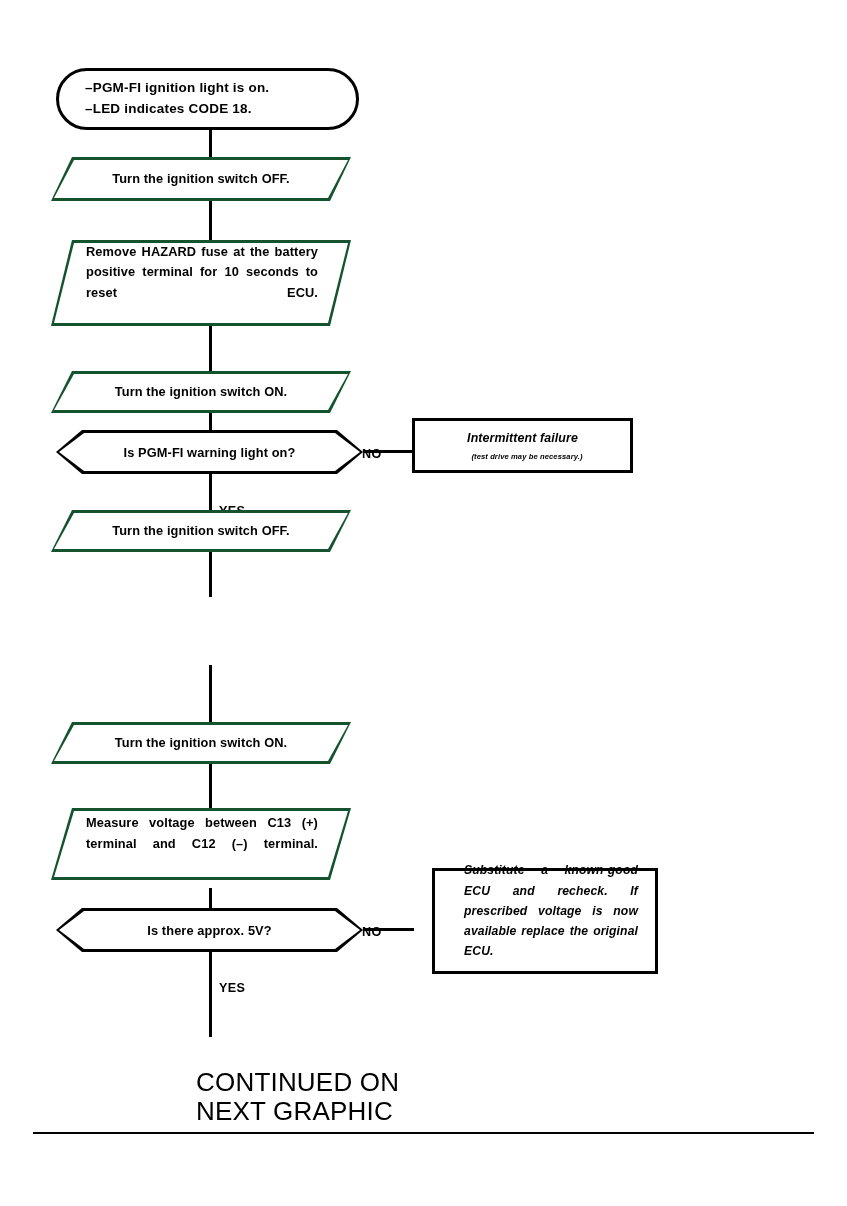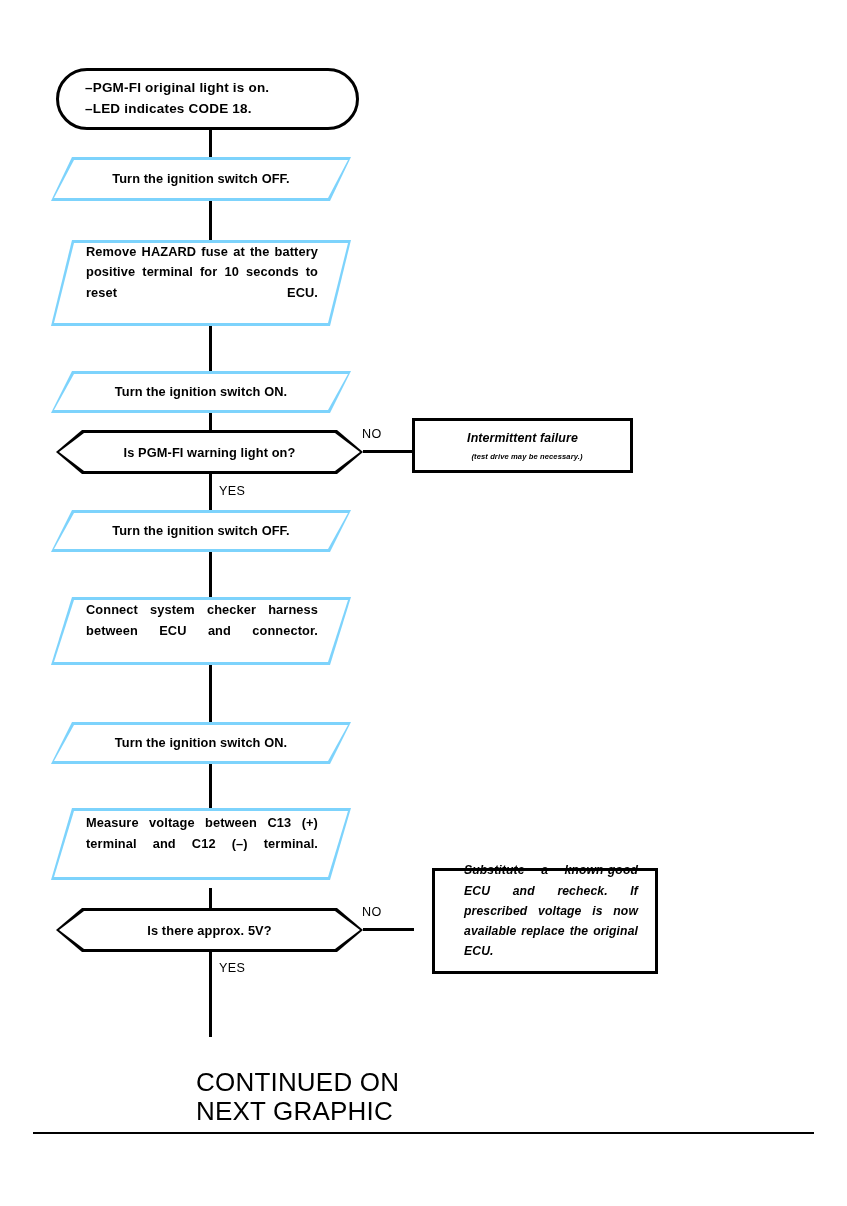--- a/index.html
+++ b/index.html
@@ -37,21 +37,21 @@
   .terminal .txt {
     padding-left: 26px;
     font-size: 13.5px;
     font-weight: bold;
     line-height: 1.55;
     letter-spacing: .2px;
   }
 
   
   .process {
-    background: #7dd3fc;
+    background: #14532d;
     -webkit-clip-path: polygon(21px 0, 100% 0, calc(100% - 21px) 100%, 0 100%);
     clip-path: polygon(21px 0, 100% 0, calc(100% - 21px) 100%, 0 100%);
     display: block;
   }
   .process .inner {
     position: absolute;
     left: 3px; top: 3px; right: 3px; bottom: 3px;
     background: #fff;
     -webkit-clip-path: polygon(20px 0, 100% 0, calc(100% - 20px) 100%, 0 100%);
     clip-path: polygon(20px 0, 100% 0, calc(100% - 20px) 100%, 0 100%);
@@ -141,22 +141,23 @@
   .hline {
     position: absolute;
     height: 3px;
     background: #000;
   }
 
   
   .blabel {
     position: absolute;
     font-size: 12.6px;
-    font-weight: normal;
+    font-weight: bold;
     letter-spacing: .4px;
+    margin-top: 20px;
   }
 
   
   .footer-text {
     position: absolute;
     font-size: 26px;
     line-height: 1.12;
     letter-spacing: .2px;
     font-family: "Liberation Sans", sans-serif;
     font-weight: 400;
@@ -168,21 +169,21 @@
     background: #000;
   }
 </style>
 </head>
 <body>
 
 <div id="page">
 
   <div class="node terminal" style="left:56px; top:68px; width:303px; height:62px;">
     <div class="txt">
-      <div>–PGM-FI original light is on.</div>
+      <div>–PGM-FI ignition light is on.</div>
       <div>–LED indicates CODE 18.</div>
     </div>
   </div>
 
   <div class="vline" style="left:209px; top:130px; height:27px;"></div>
 
   <div class="node process" style="left:51px; top:157px; width:300px; height:44px;">
     <div class="inner">
       <div class="txt ctr">Turn the ignition switch OFF.</div>
     </div>
@@ -226,25 +227,20 @@
   <div class="blabel" style="left:219px; top:484px;">YES</div>
 
   <div class="node process" style="left:51px; top:510px; width:300px; height:42px;">
     <div class="inner">
       <div class="txt ctr">Turn the ignition switch OFF.</div>
     </div>
   </div>
 
   <div class="vline" style="left:209px; top:552px; height:45px;"></div>
 
-  <div class="node process" style="left:51px; top:597px; width:300px; height:68px;">
-    <div class="inner">
-      <div class="txt just">Connect system checker harness between ECU and connector.</div>
-    </div>
-  </div>
 
   <div class="vline" style="left:209px; top:665px; height:57px;"></div>
 
   <div class="node process" style="left:51px; top:722px; width:300px; height:42px;">
     <div class="inner">
       <div class="txt ctr">Turn the ignition switch ON.</div>
     </div>
   </div>
 
   <div class="vline" style="left:209px; top:764px; height:44px;"></div>

